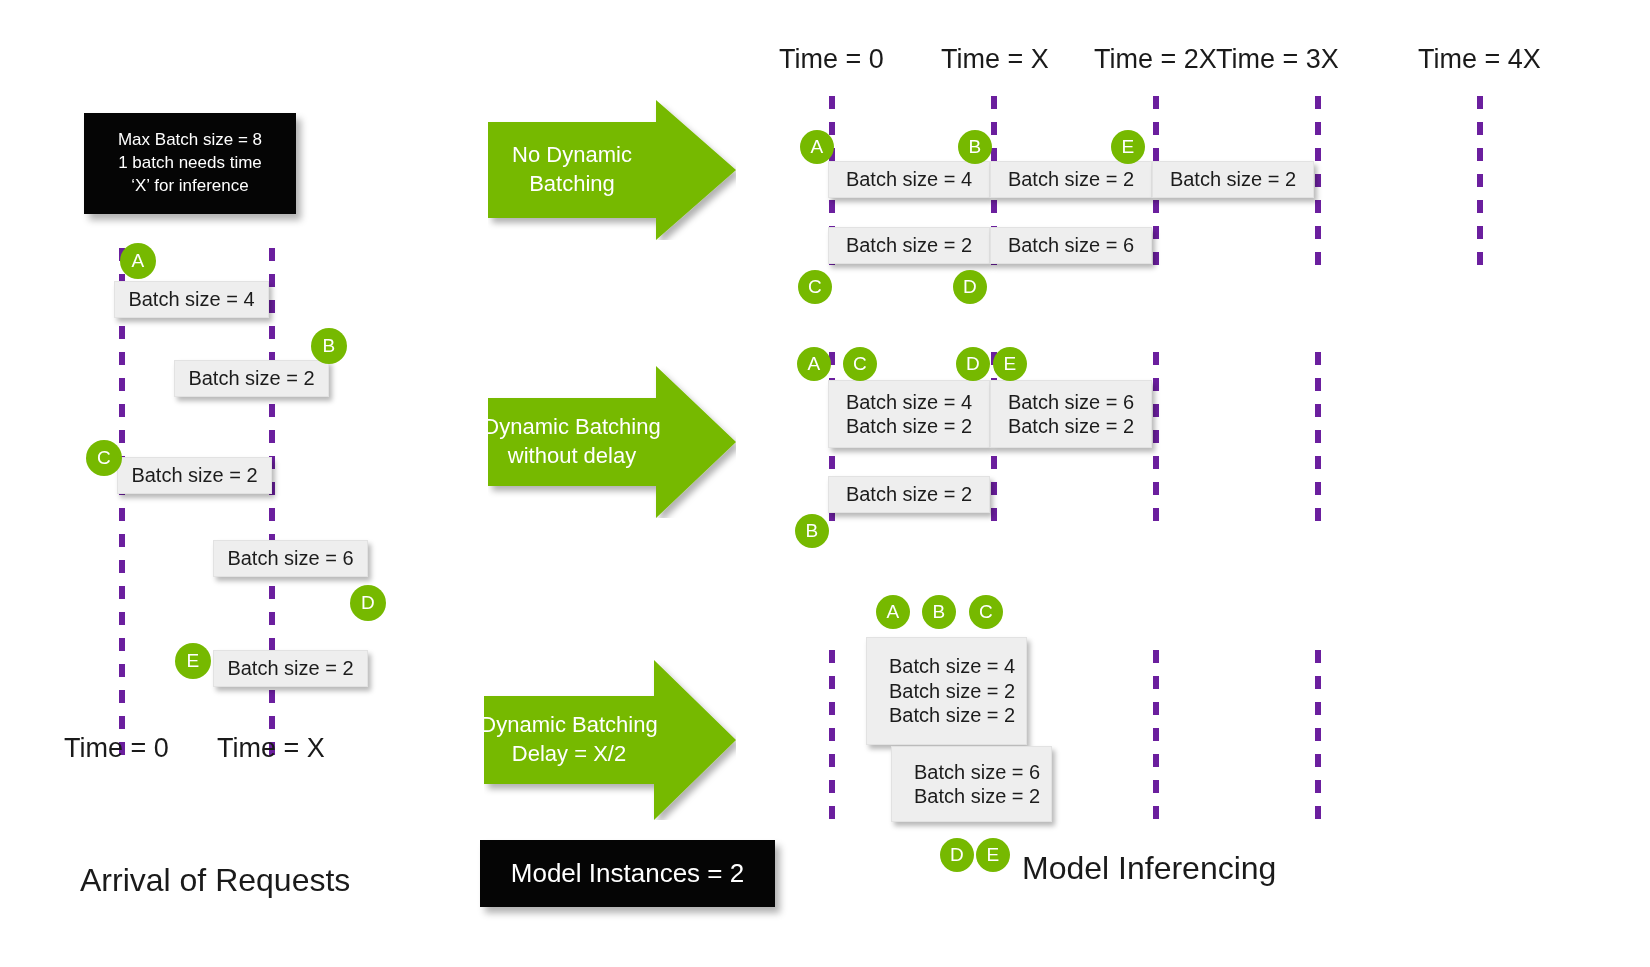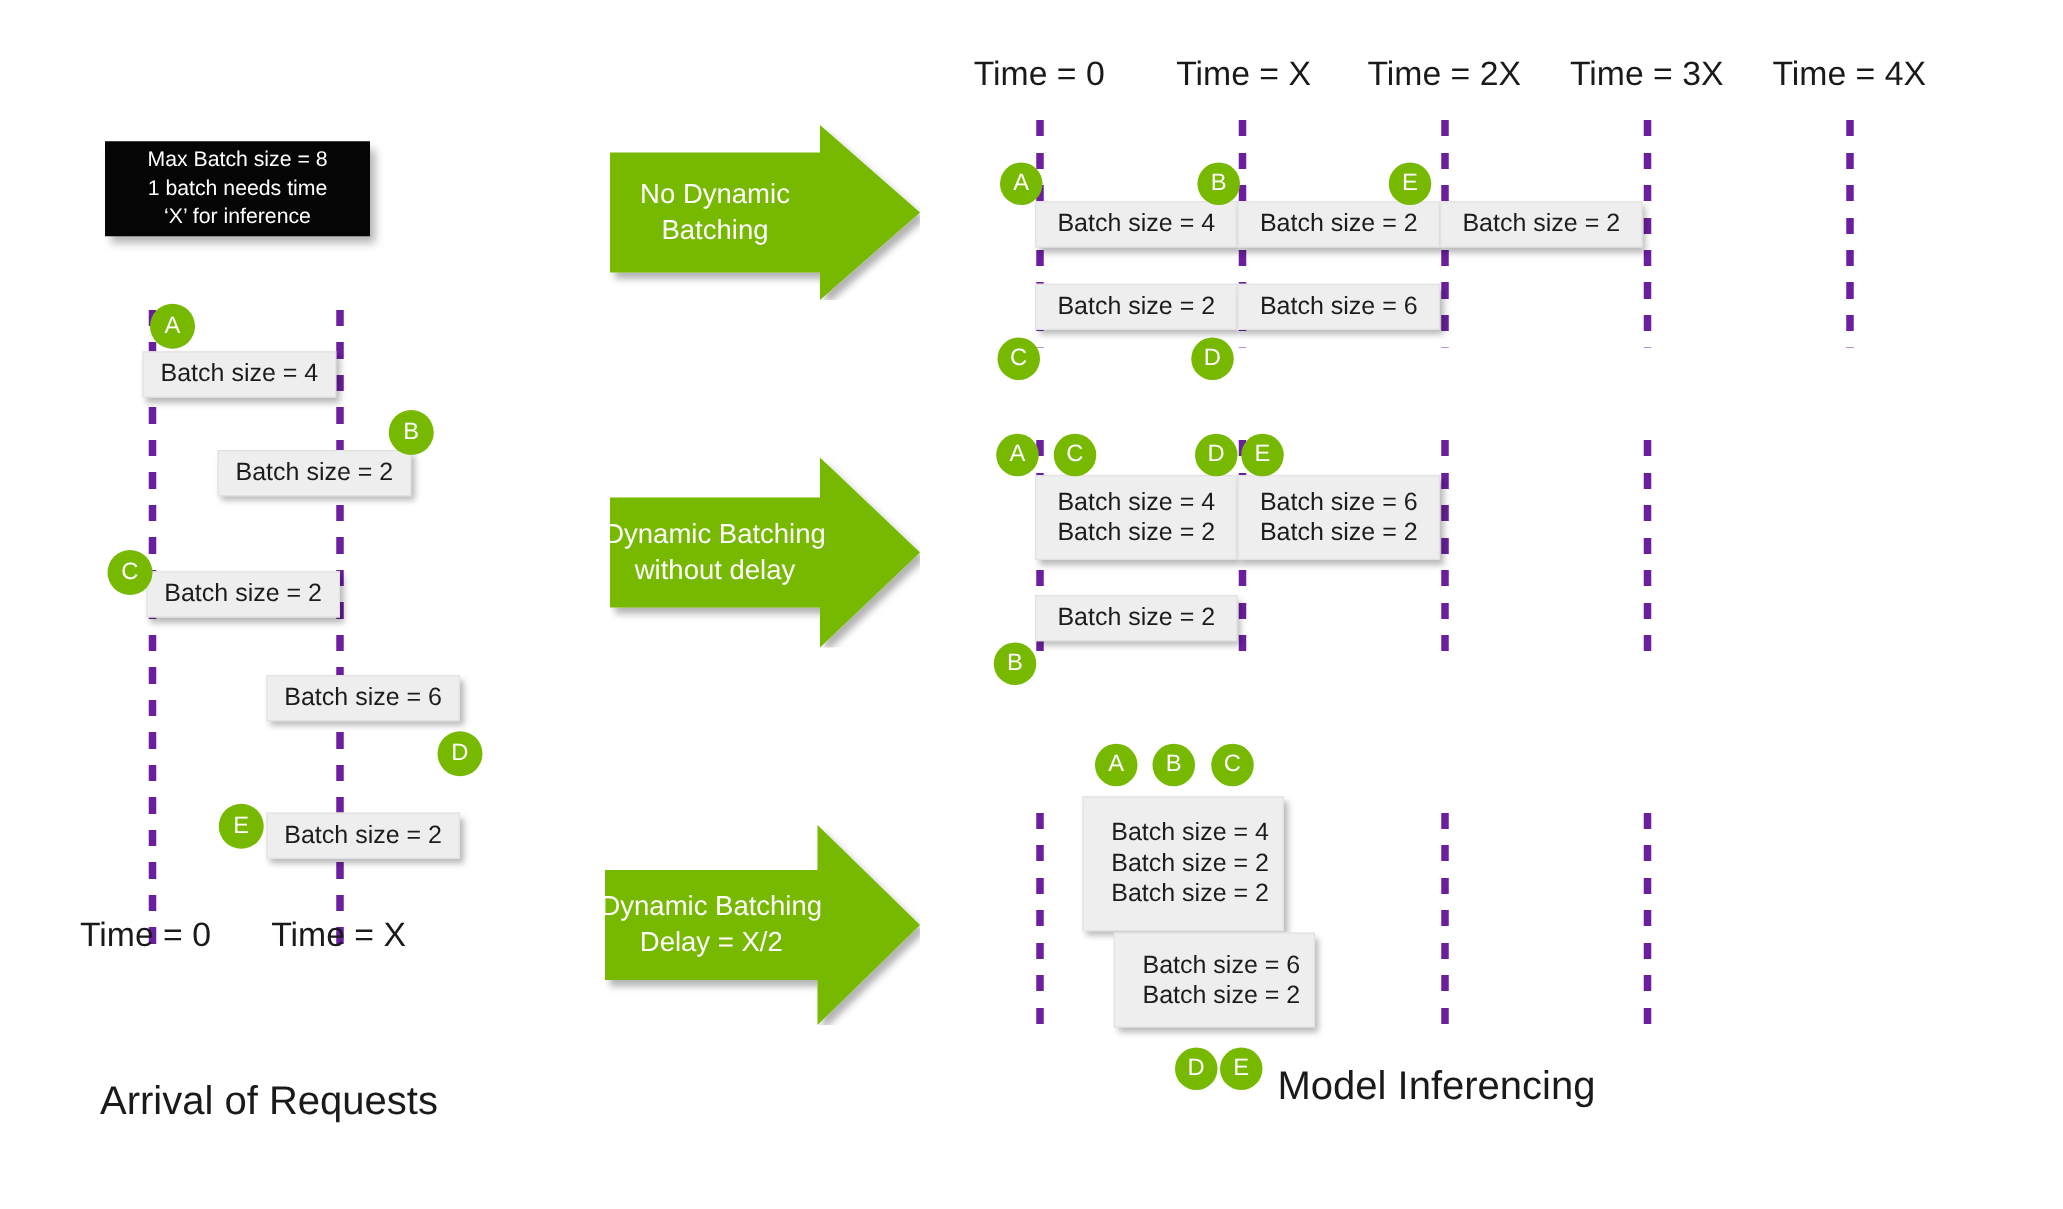--- a/index.html
+++ b/index.html
@@ -42,21 +42,21 @@
   
   .lbl{position:absolute;white-space:nowrap;color:#1a1a1a;}
   .tlabel{font-size:27px;}
   .bigtitle{font-size:32px;}
 </style>
 </head>
 <body>
 
 <div class="stage">
 
-  <div class="blk" style="left:84px;top:113px;width:212px;height:76px;font-size:17px;">
+  <div class="blk" style="left:84px;top:113px;width:212px;height:101px;font-size:17px;">
     <span class="ln">Max Batch size = 8</span>
     <span class="ln">1 batch needs time</span>
     <span class="ln">‘X’ for inference</span>
   </div>
 
   <div class="vline" style="left:119px;top:248px;height:518px;"></div>
   <div class="vline" style="left:269px;top:248px;height:518px;"></div>
 
   <div class="box ctr" style="left:114px;top:281px;width:155px;height:37px;">
     <span class="ln">Batch size = 4</span>
@@ -136,25 +136,28 @@
           </filter>
         </defs>
       <path d="M0,36 L170,36 L170,0 L252,80 L170,160 L170,124 L0,124 Z" fill="#76b900" filter="url(#sh3)"></path>
     </svg>
     <div class="arrowtxt" style="left:0;top:36px;width:170px;height:88px;">
       <span class="ln">Dynamic Batching</span>
       <span class="ln">Delay = X/2</span>
     </div>
   </div>
 
+  <div class="blk" style="left:480px;top:840px;width:295px;height:67px;font-size:26px;">
+    <span class="ln">Model Instances = 2</span>
+  </div>
 
   <div class="lbl tlabel" style="left:779px;top:44px;">Time = 0</div>
   <div class="lbl tlabel" style="left:941px;top:44px;">Time = X</div>
   <div class="lbl tlabel" style="left:1094px;top:44px;">Time = 2X</div>
-  <div class="lbl tlabel" style="left:1256px;top:44px;">Time = 3X</div>
+  <div class="lbl tlabel" style="left:1216px;top:44px;">Time = 3X</div>
   <div class="lbl tlabel" style="left:1418px;top:44px;">Time = 4X</div>
 
   <div class="vline" style="left:829px;top:96px;height:182px;"></div>
   <div class="vline" style="left:991px;top:96px;height:182px;"></div>
   <div class="vline" style="left:1153px;top:96px;height:182px;"></div>
   <div class="vline" style="left:1315px;top:96px;height:182px;"></div>
   <div class="vline" style="left:1477px;top:96px;height:182px;"></div>
 
   <div class="vline" style="left:829px;top:352px;height:182px;"></div>
   <div class="vline" style="left:991px;top:352px;height:182px;"></div>

